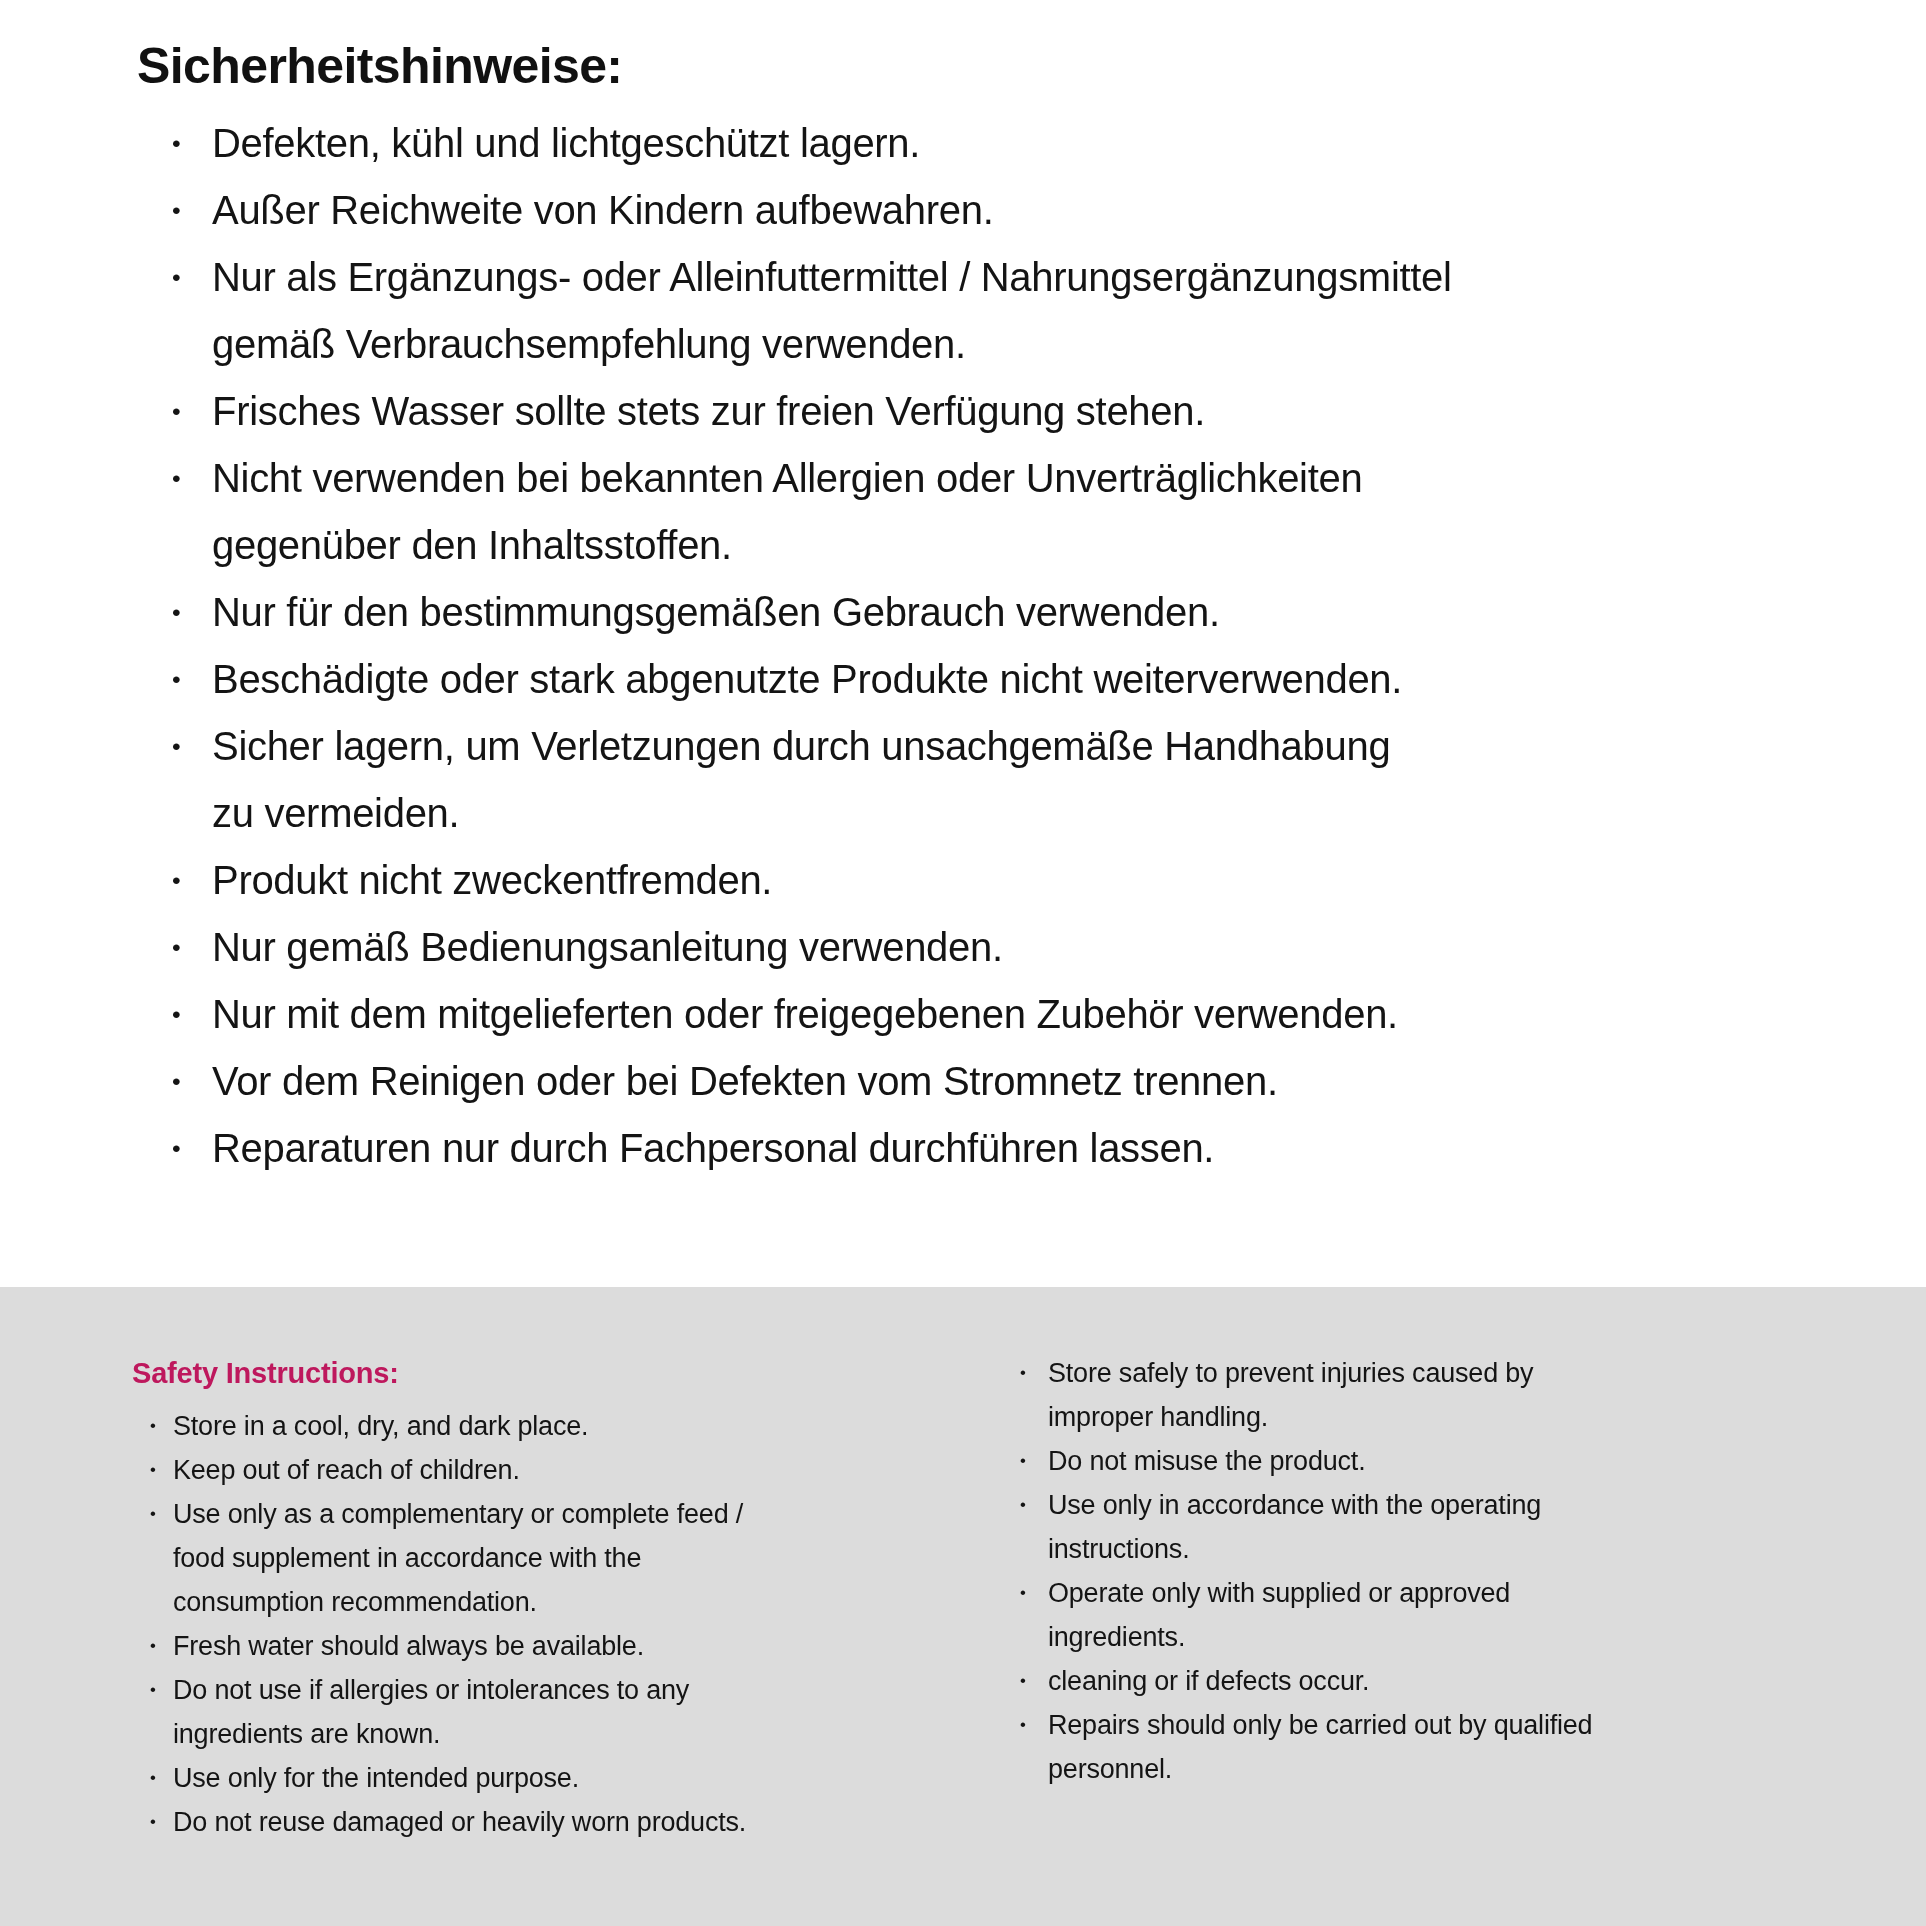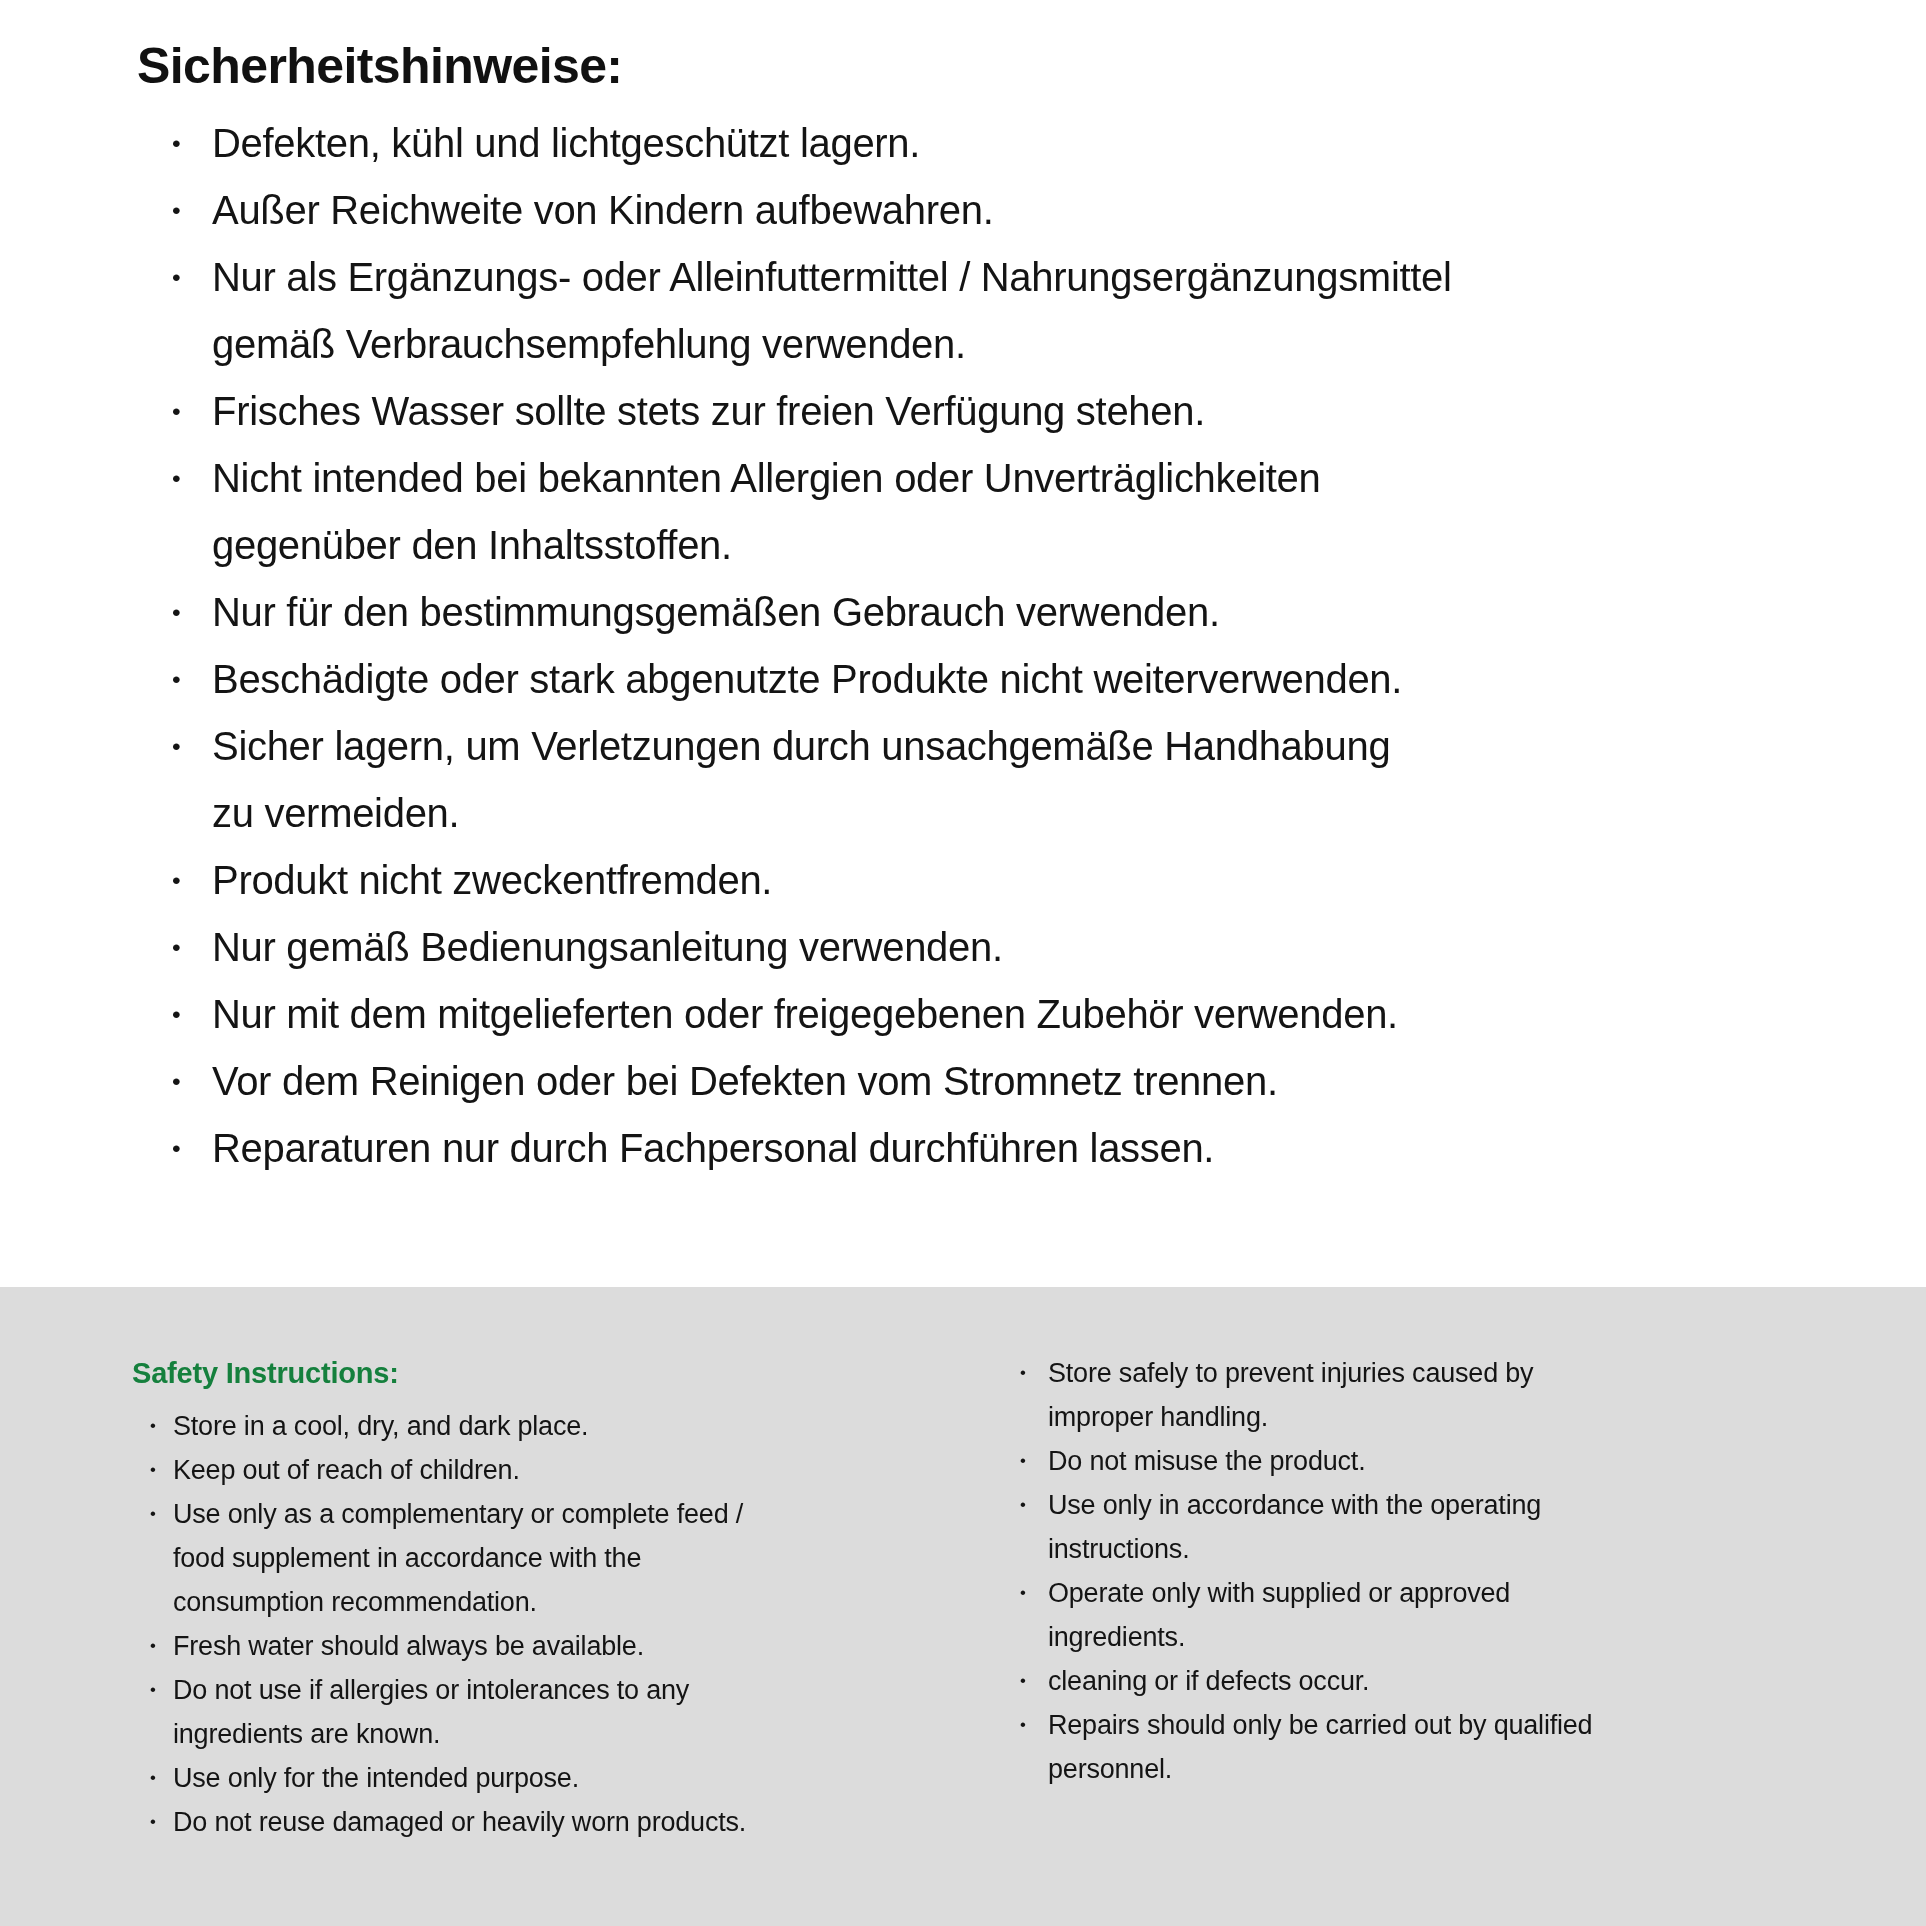--- a/index.html
+++ b/index.html
@@ -65,21 +65,21 @@
     align-items:flex-start;
   }
   .en-col-left{flex:0 0 888px; box-sizing:border-box;}
   .en-col-right{flex:1 1 auto; box-sizing:border-box;}
   .en-title{
     margin:0 0 7.7px 0;
     font-size:29px;
     font-weight:700;
     letter-spacing:-0.2px;
     line-height:45px;
-    color:#15803d;
+    color:#be185d;
   }
   .en-list{
     font-size:27px;
     letter-spacing:-0.2px;
     line-height:44px;
     margin:0;
   }
   .en-list .marker{flex:0 0 23px; line-height:44px;}
   .en-col-left .en-list{margin-left:18px;}
   .en-col-right .en-list{margin-left:0;}
@@ -114,21 +114,21 @@
         </li>
         <li class="bullet-item">
           <span class="marker">•</span>
           <span class="text">
             <span class="line">Frisches Wasser sollte stets zur freien Verfügung stehen.</span>
           </span>
         </li>
         <li class="bullet-item">
           <span class="marker">•</span>
           <span class="text">
-            <span class="line">Nicht intended bei bekannten Allergien oder Unverträglichkeiten</span>
+            <span class="line">Nicht verwenden bei bekannten Allergien oder Unverträglichkeiten</span>
             <span class="line">gegenüber den Inhaltsstoffen.</span>
           </span>
         </li>
         <li class="bullet-item">
           <span class="marker">•</span>
           <span class="text">
             <span class="line">Nur für den bestimmungsgemäßen Gebrauch verwenden.</span>
           </span>
         </li>
         <li class="bullet-item">

